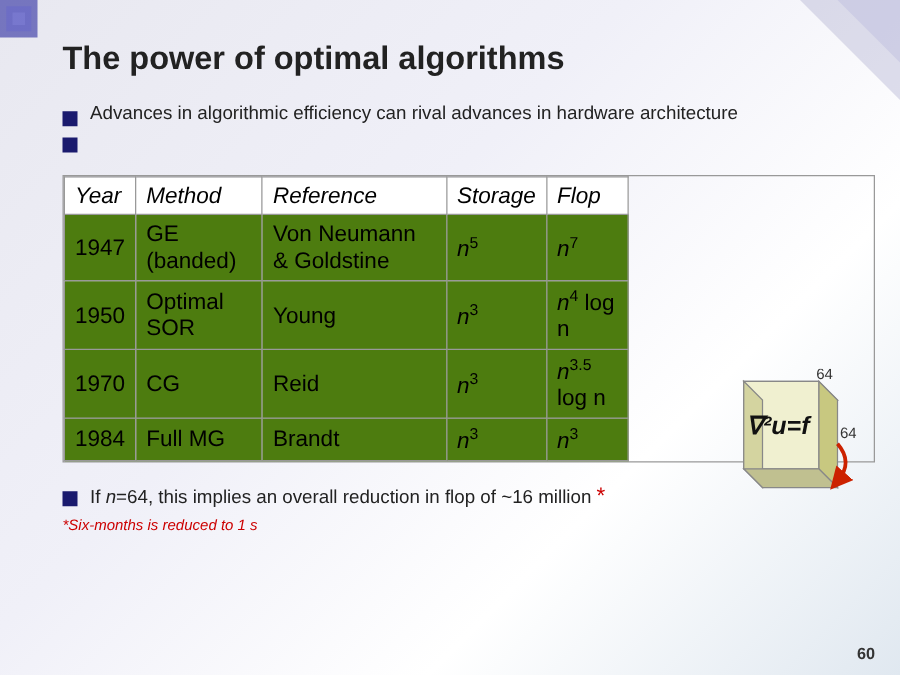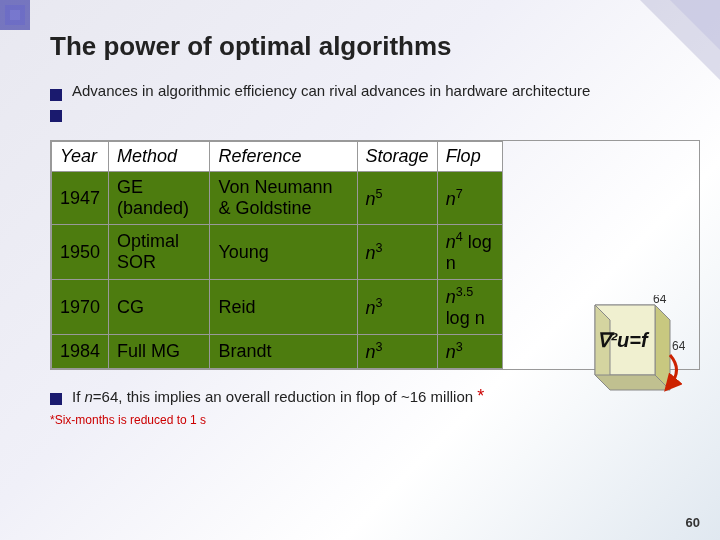--- a/index.html
+++ b/index.html
@@ -108,20 +108,21 @@
       display: flex;
       align-items: center;
       font-size: 15px;
       color: #222;
       margin-bottom: 6px;
     }
 
     .footnote {
       font-size: 12px;
       color: #cc0000;
+      font-style: italic;
       margin-top: 4px;
     }
 
     .page-number {
       position: absolute;
       bottom: 10px;
       right: 20px;
       font-size: 13px;
       color: #333;
       font-weight: bold;

